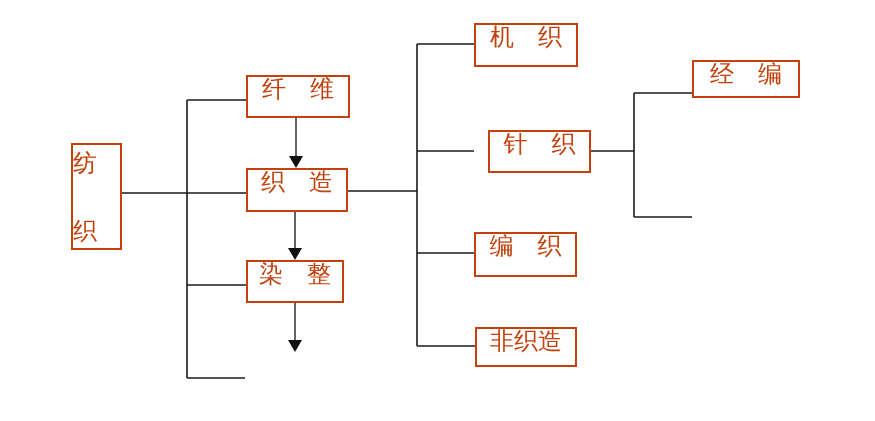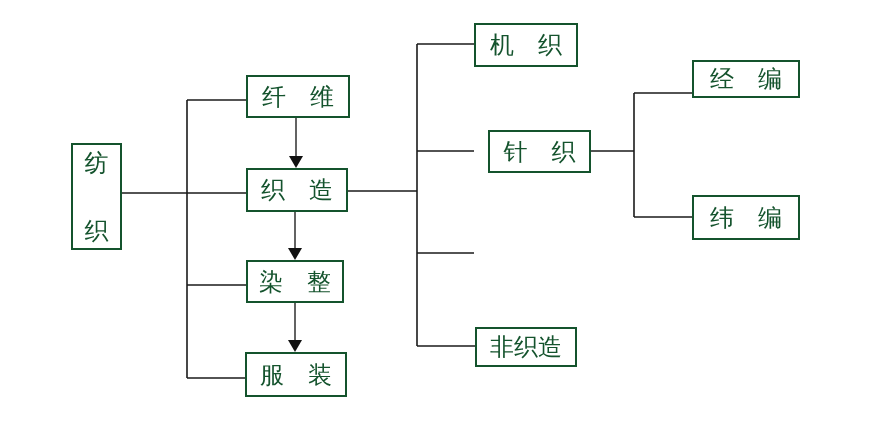--- a/index.html
+++ b/index.html
@@ -33,25 +33,24 @@
   .wires polygon {
     fill: #111111;
     stroke: none;
   }
   .node {
     position: absolute;
     box-sizing: border-box;
     border: 2px solid currentColor;
     background: #ffffff;
     display: flex;
-    align-items: center;
     justify-content: center;
     font-size: 24px;
     line-height: 1;
-    color: #14532d;
+    color: #c2410c;
     white-space: nowrap;
   }
   .node.vertical {
     flex-direction: column;
     gap: 44px;
   }
 </style>
 </head>
 <body>
 
@@ -101,34 +100,31 @@
 
   <div class="node" style="left:246px; top:168px; width:102px; height:44px;">
     <span>织　造</span>
   </div>
   <div class="node" style="left:246px; top:75px; width:104px; height:43px;">
     <span>纤　维</span>
   </div>
   <div class="node" style="left:246px; top:260px; width:98px; height:43px;">
     <span>染　整</span>
   </div>
-  <div class="node" style="left:245px; top:352px; width:102px; height:45px;">
-    <span>服　装</span>
-  </div>
 
   <div class="node" style="left:474px; top:23px; width:104px; height:44px;">
     <span>机　织</span>
   </div>
   <div class="node" style="left:474px; top:130px; width:103px; height:43px;margin-left:14px;">
     <span>针　织</span>
+  </div>
+  <div class="node" style="left:474px; top:232px; width:103px; height:45px;">
+    <span>编　织</span>
   </div>
   <div class="node" style="left:475px; top:327px; width:102px; height:40px;">
     <span>非织造</span>
   </div>
 
   <div class="node" style="left:692px; top:60px; width:108px; height:38px;">
     <span>经　编</span>
   </div>
-  <div class="node" style="left:692px; top:195px; width:108px; height:45px;">
-    <span>纬　编</span>
-  </div>
 
 </div>
 
 </body></html>

